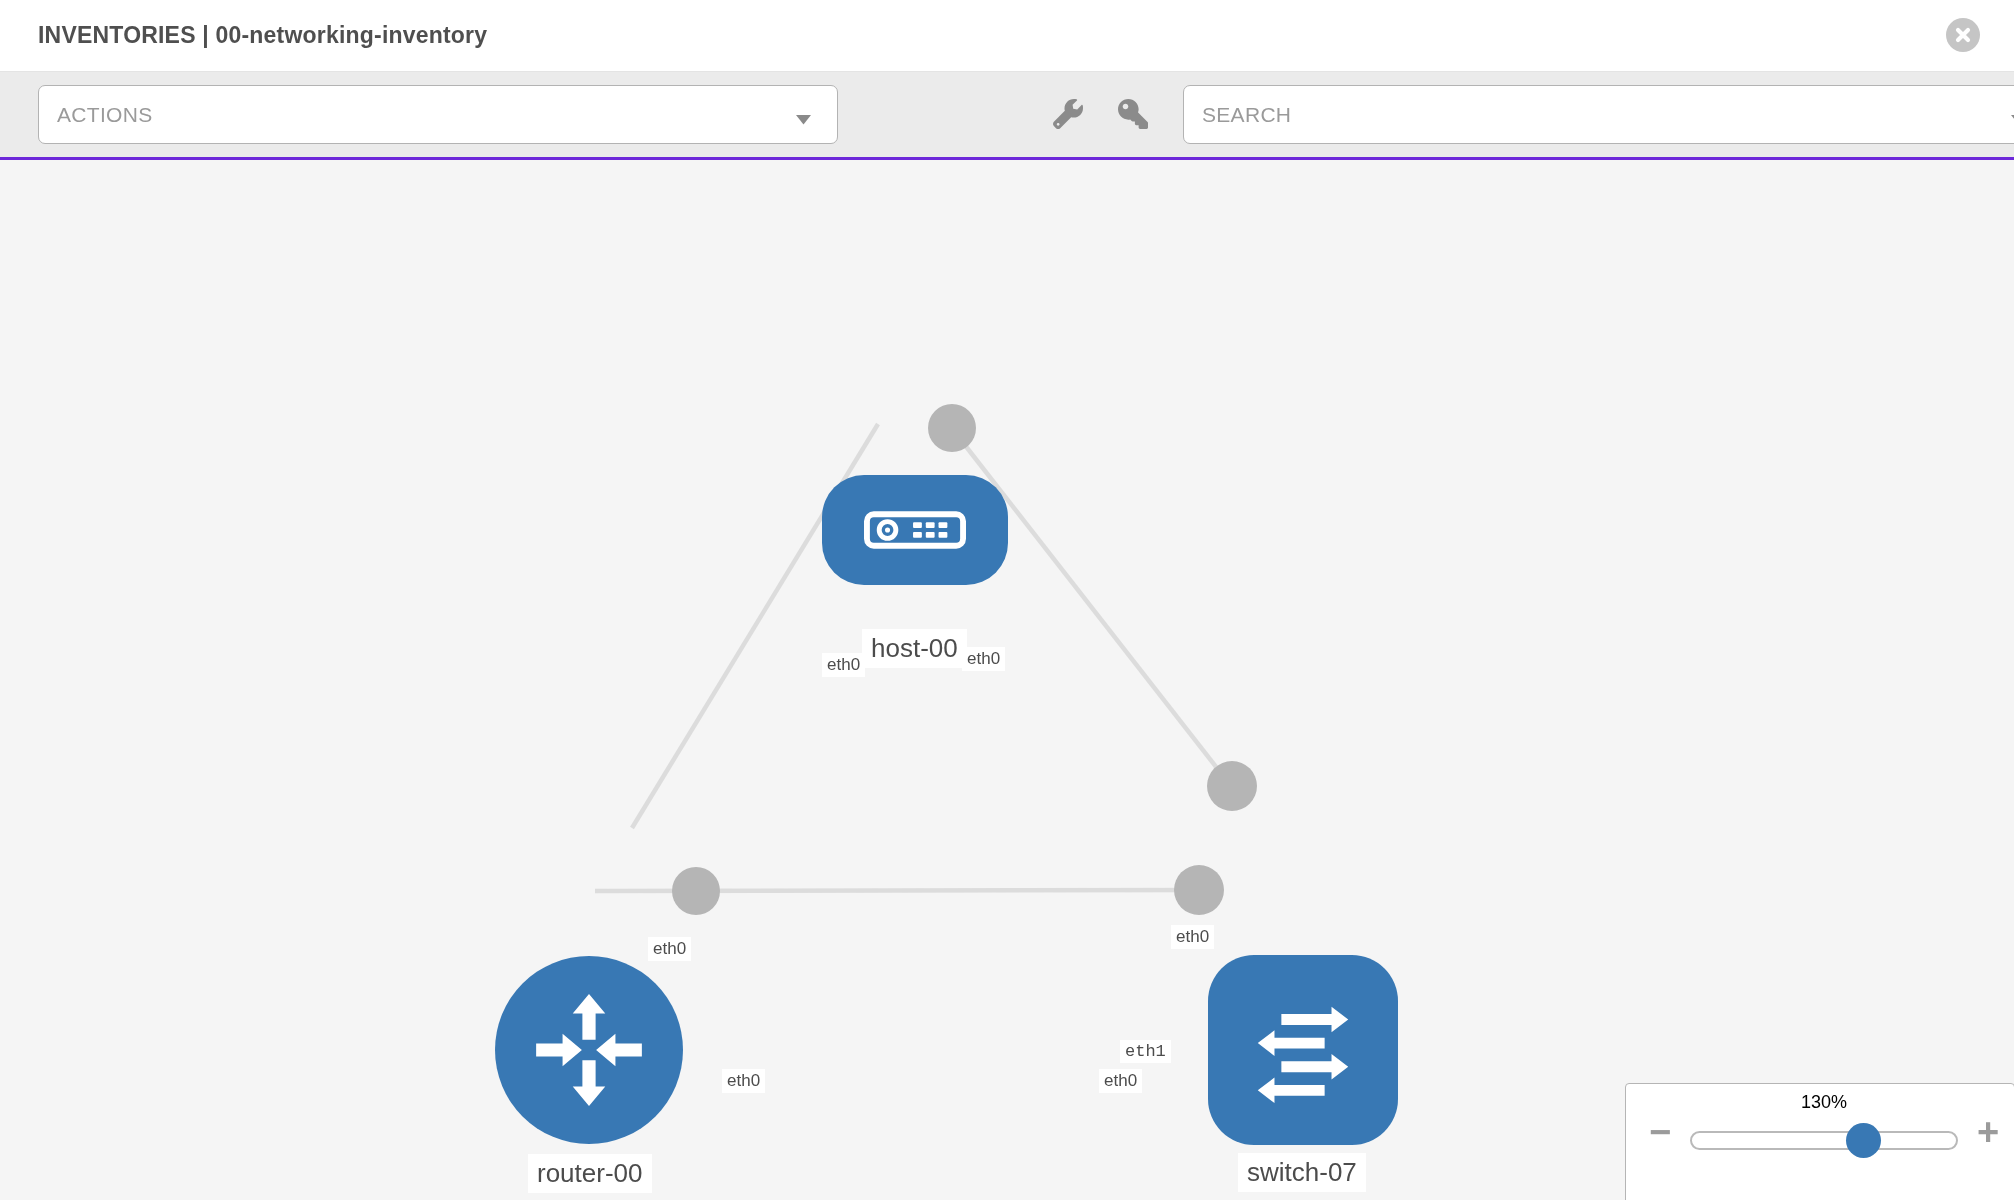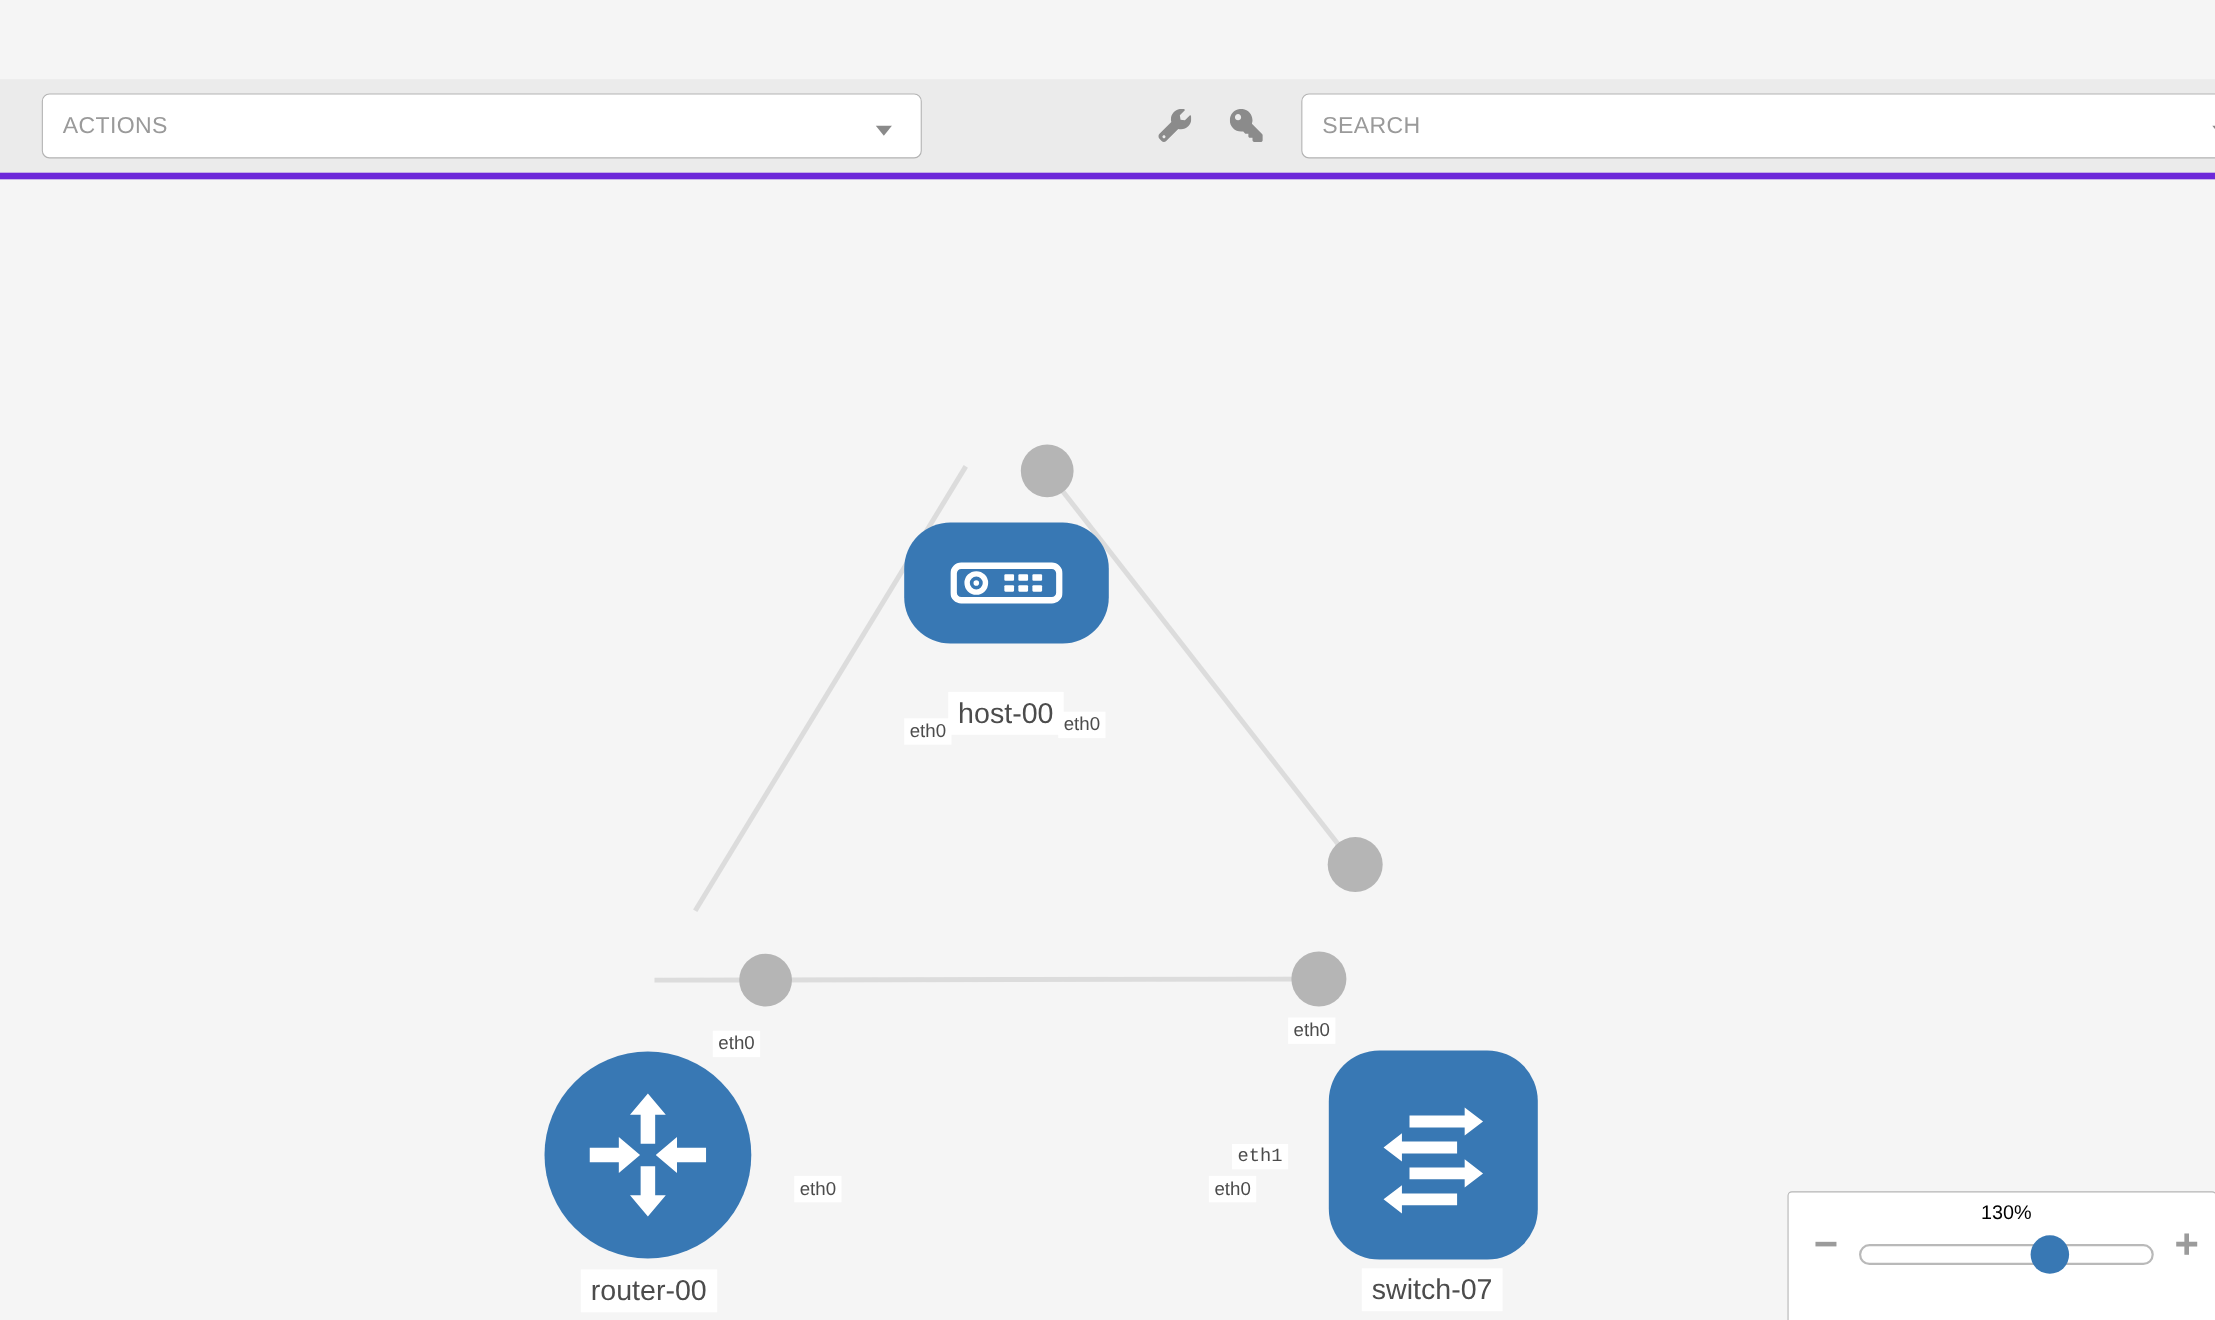--- a/index.html
+++ b/index.html
@@ -22,21 +22,21 @@
   }
   .close-btn {
     position: absolute; right: 34px; top: 18px; width: 34px; height: 34px;
     border-radius: 50%; background: #c5c5c5; border: none; padding: 0;
     cursor: pointer; display: flex; align-items: center; justify-content: center;
   }
 
   
   .toolbar {
     position: absolute; top: 72px; left: 0; right: 0; height: 85px;
-    background: #ebebeb; border-bottom: 6px solid #6d28d9; z-index: 10;
+    background: #ebebeb; border-bottom: 3px solid #6d28d9; z-index: 10;
   }
   .select-box {
     position: absolute; top: 13px; height: 59px; box-sizing: border-box;
     background: #ffffff; border: 1px solid #b3b3b3; border-radius: 7px;
     cursor: pointer;
   }
   .select-box .select-label {
     position: absolute; left: 18px; top: 0; line-height: 57px;
     font-size: 21px; color: #9a9a9a; letter-spacing: 0.3px;
   }
@@ -114,20 +114,30 @@
   .zoom-handle {
     position: absolute; left: 154px; top: -10px; width: 35px; height: 35px;
     border-radius: 50%; background: #3878b4; cursor: grab;
   }
 </style>
 </head>
 <body>
 
 <div class="screen">
 
+  <div class="header">
+    <div class="header-title">INVENTORIES | 00-networking-inventory</div>
+    <button class="close-btn">
+      <span style="display:flex;">
+        <svg width="20" height="20" viewBox="0 0 24 24">
+          <path d="M6 6 L18 18 M18 6 L6 18" stroke="#ffffff" stroke-width="5" stroke-linecap="round" fill="none"></path>
+        </svg>
+      </span>
+    </button>
+  </div>
 
   <div class="toolbar">
 
     <div class="select-box actions-select">
       <span class="select-label">ACTIONS</span>
       <span class="caret">
         <svg width="15" height="10" viewBox="0 0 15 10">
             <polygon points="0,0 15,0 7.5,9.5" fill="#8a8a8a"></polygon>
           </svg>
       </span>

